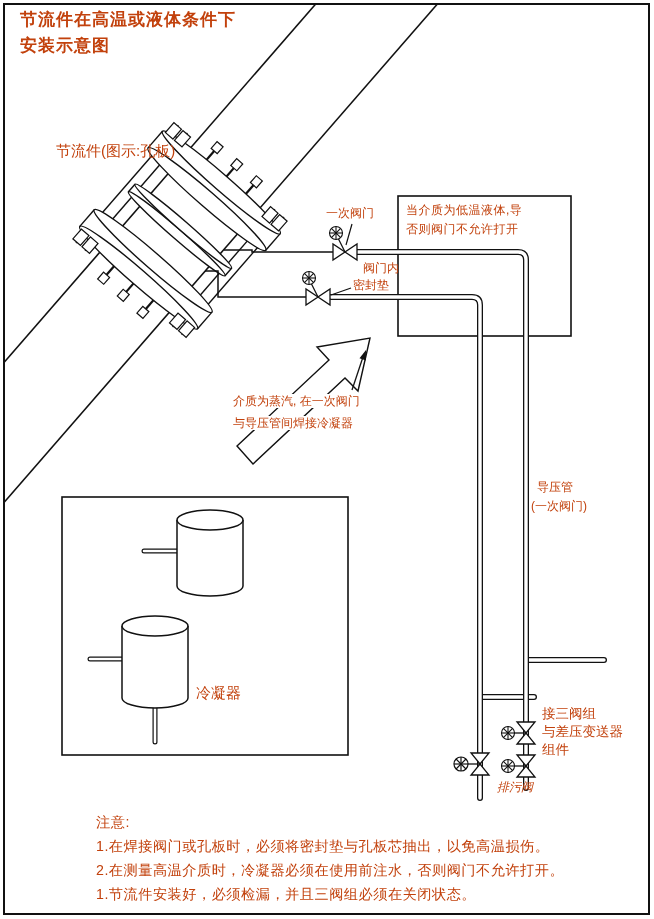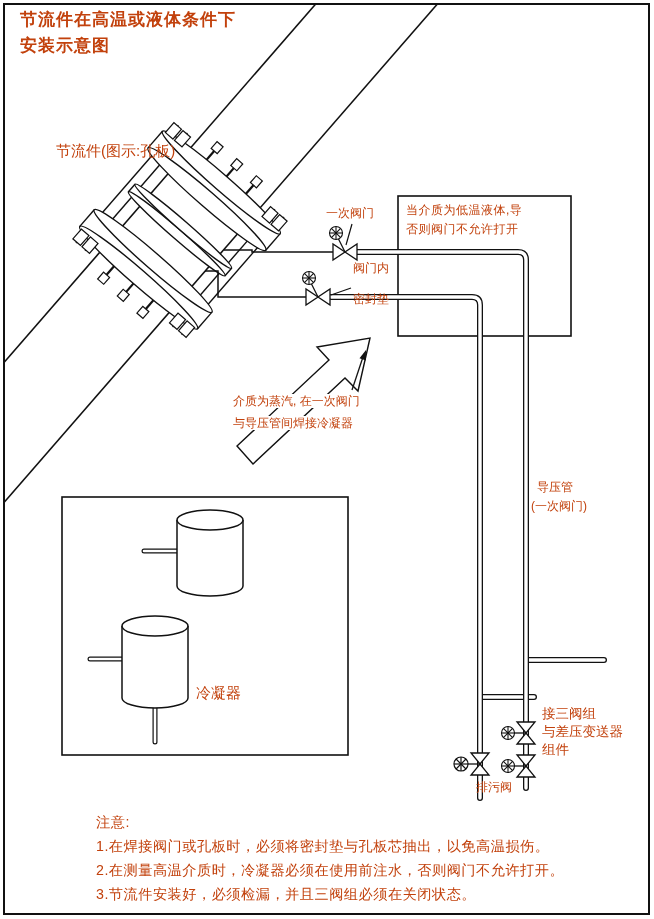--- a/index.html
+++ b/index.html
@@ -187,40 +187,40 @@
     </g>
   </svg>
 
   <div class="label t17" style="left:20px;top:10px;">节流件在高温或液体条件下</div>
   <div class="label t17" style="left:20px;top:36px;">安装示意图</div>
 
   <div class="label t15" style="left:8px;top:142px;margin-left:48px;">节流件(图示:孔板)</div>
 
   <div class="label t14" style="left:326px;top:206px;">一次阀门</div>
 
-  <div class="label t14" style="left:353px;top:261px;">阀门内</div>
-  <div class="label t14" style="left:353px;top:292px;">密封垫</div>
+  <div class="label t14" style="left:363px;top:261px;">阀门内</div>
+  <div class="label t14" style="left:353px;top:278px;">密封垫</div>
 
   <div class="label t14" style="left:406px;top:203px;letter-spacing:0.5px;">当介质为低温液体,导</div>
   <div class="label t14" style="left:406px;top:222px;letter-spacing:0.5px;">否则阀门不允许打开</div>
 
   <div class="label t14 steam" style="left:231px;top:394px;">介质为蒸汽, 在一次阀门</div>
   <div class="label t14 steam" style="left:231px;top:416px;">与导压管间焊接冷凝器</div>
 
   <div class="label t14" style="left:537px;top:480px;">导压管</div>
   <div class="label t14" style="left:531px;top:499px;">(一次阀门)</div>
 
   <div class="label t15" style="left:196px;top:684px;">冷凝器</div>
 
   <div class="label t13" style="left:542px;top:706px;">接三阀组</div>
   <div class="label t13" style="left:542px;top:724px;">与差压变送器</div>
   <div class="label t13" style="left:542px;top:742px;">组件</div>
 
-  <div class="label t14" style="left:476px;top:780px;">排污阀</div>
+  <div class="label t14" style="left:497px;top:780px;font-style:italic;">排污阀</div>
 
   <div class="label notes" style="left:56px;top:814px;">
     <div class="line">注意:</div>
     <div class="line">1.在焊接阀门或孔板时，必须将密封垫与孔板芯抽出，以免高温损伤。</div>
     <div class="line">2.在测量高温介质时，冷凝器必须在使用前注水，否则阀门不允许打开。</div>
-    <div class="line">3.节流件安装好，必须检漏，并且三阀组必须在关闭状态。</div>
+    <div class="line">1.节流件安装好，必须检漏，并且三阀组必须在关闭状态。</div>
   </div>
 
 </div>
 
 </body></html>

